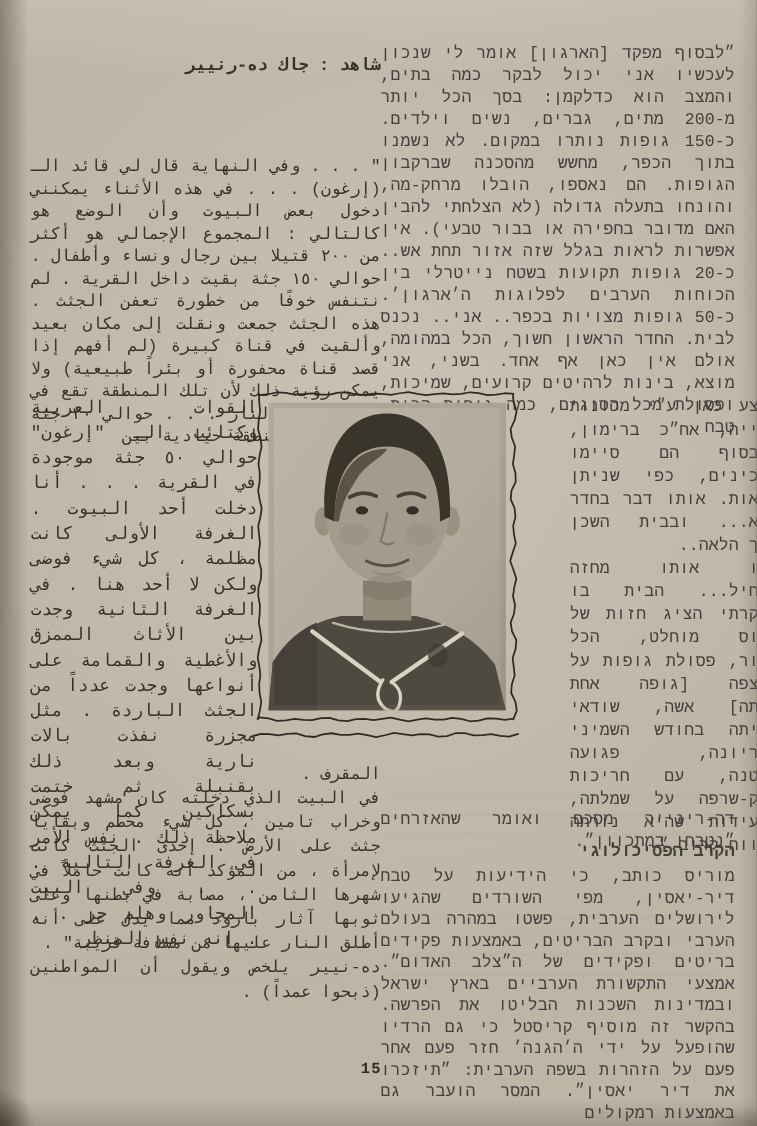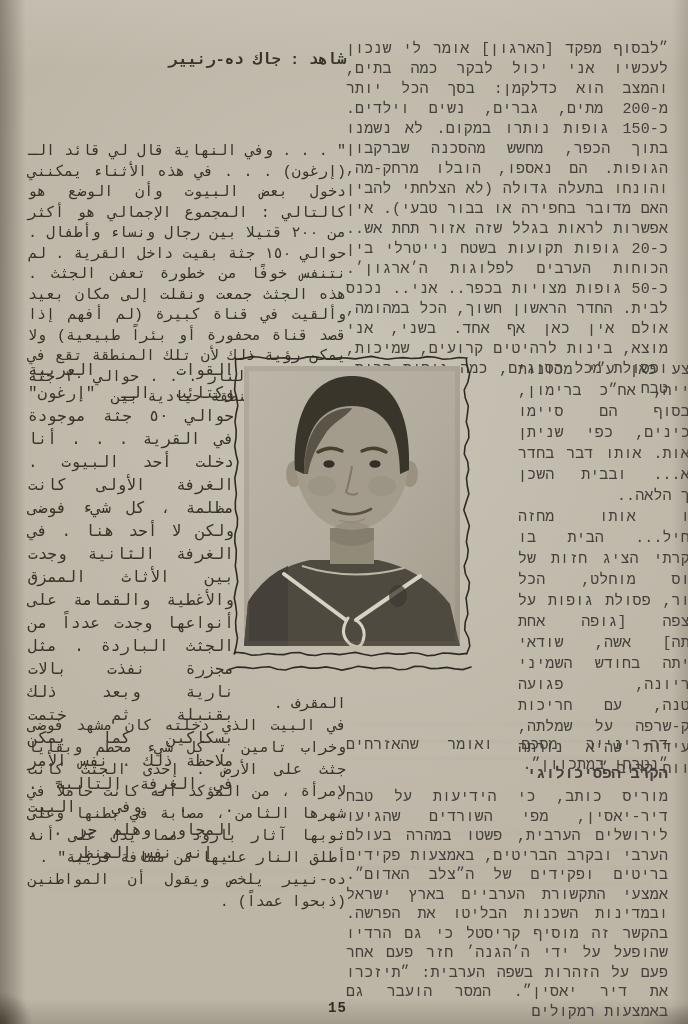--- a/index.html
+++ b/index.html
@@ -120,14 +120,14 @@
 
         <rect x="16" y="14" width="216" height="280" fill="none" stroke="#7e7767" stroke-width="10" opacity=".18"></rect>
       </g>
 
       <path id="frame-path" fill="none" stroke="#2f2b24" stroke-width="1.6" stroke-linejoin="round" d="M8.0,7.3 L16.0,6.4 L23.9,4.6 L31.9,5.2 L39.9,6.7 L47.8,6.2 L55.8,5.7 L63.8,6.8 L71.7,6.8 L79.7,4.9 L87.7,4.7 L95.6,6.5 L103.6,6.9 L111.6,5.8 L119.5,6.1 L127.5,6.9 L135.4,5.5 L143.4,4.4 L151.4,6.0 L159.3,7.2 L167.3,6.2 L175.3,5.6 L183.2,6.5 L191.2,6.1 L199.2,4.6 L207.1,5.3 L215.1,7.2 L223.1,6.8 L231.0,5.5 L239.0,6.0 L238.2,6.0 L239.0,14.0 L241.6,22.0 L239.9,30.0 L236.2,38.0 L237.3,46.0 L240.3,54.0 L239.4,62.0 L238.3,70.0 L240.6,78.0 L240.8,86.0 L237.0,94.0 L236.3,102.0 L239.8,110.0 L240.6,118.0 L238.5,126.0 L239.3,134.0 L240.9,142.0 L238.2,150.0 L235.8,158.0 L238.7,166.0 L241.4,174.0 L239.5,182.0 L238.4,190.0 L240.2,198.0 L239.3,206.0 L236.2,214.0 L237.5,222.0 L241.4,230.0 L240.7,238.0 L238.1,246.0 L239.0,254.0 L239.9,262.0 L237.3,270.0 L236.7,278.0 L240.6,286.0 L241.8,294.0 L238.6,302.0 L239.0,301.4 L231.0,302.4 L223.1,301.4 L215.1,301.0 L207.1,303.1 L199.2,303.7 L191.2,301.5 L183.2,300.7 L175.3,302.1 L167.3,302.1 L159.3,301.1 L151.4,302.3 L143.4,303.8 L135.4,302.2 L127.5,300.4 L119.5,301.5 L111.6,302.6 L103.6,301.6 L95.6,301.7 L87.7,303.5 L79.7,302.9 L71.7,300.6 L63.8,300.8 L55.8,302.6 L47.8,302.4 L39.9,301.5 L31.9,302.8 L23.9,303.3 L16.0,301.1 L8.0,300.2 L6.2,302.0 L8.3,294.0 L9.5,286.0 L8.0,278.0 L7.6,270.0 L8.7,262.0 L7.8,254.0 L6.3,246.0 L7.6,238.0 L9.7,230.0 L8.7,222.0 L7.3,214.0 L8.1,206.0 L8.3,198.0 L6.8,190.0 L7.0,182.0 L9.3,174.0 L9.5,166.0 L7.4,158.0 L7.3,150.0 L8.4,142.0 L7.5,134.0 L6.8,126.0 L8.7,118.0 L9.9,110.0 L8.0,102.0 L6.7,94.0 L8.0,86.0 L8.2,78.0 L7.0,70.0 L8.0,62.0 L9.8,54.0 L8.7,46.0 L6.6,38.0 L7.2,30.0 L8.5,22.0 L7.7,14.0 L7.5,6.0 Z"></path>
 
       <path id="underline-path" fill="none" stroke="#2f2b24" stroke-width="1.6" stroke-linecap="round" d="M1.0,317.4 L9.1,315.1 L17.1,315.4 L25.2,316.5 L33.3,315.2 L41.3,314.8 L49.4,317.2 L57.5,318.0 L65.5,315.6 L73.6,314.6 L81.7,316.1 L89.7,316.1 L97.8,314.9 L105.9,316.3 L113.9,318.1 L122.0,316.4 L130.1,314.2 L138.1,315.4 L146.2,316.6 L154.3,315.5 L162.3,315.6 L170.4,317.7 L178.5,317.2 L186.5,314.4 L194.6,314.5 L202.7,316.6 L210.7,316.4 L218.8,315.4 L226.9,316.9 L234.9,317.6 L243.0,315.1"></path>
     </svg>
   </div>
 
-  <div class="pageno" style="left:328px;top:964px;margin-top:36px;">15</div>
+  <div class="pageno" style="left:328px;top:964px;">15</div>
 </div>
 
 </body></html>

